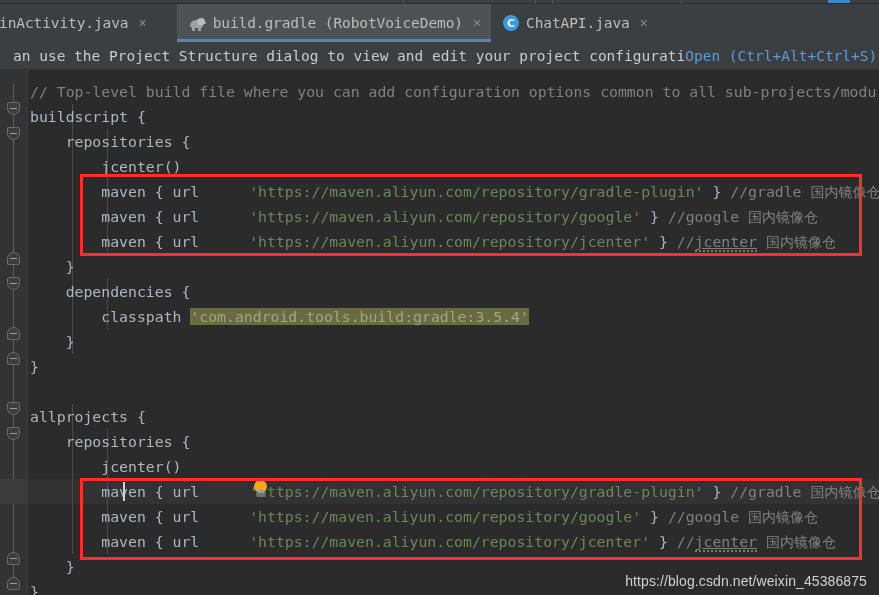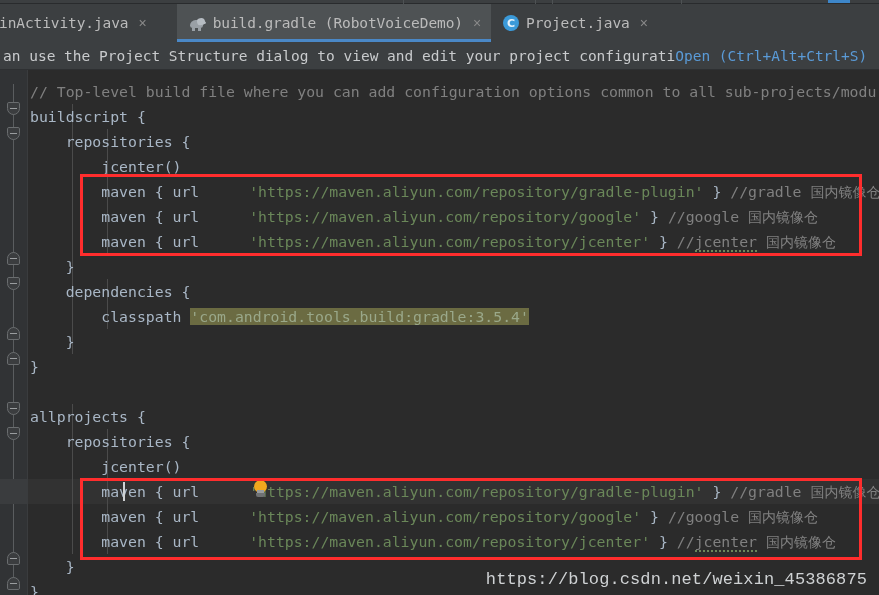--- a/index.html
+++ b/index.html
@@ -147,21 +147,21 @@
     width: 879px; height: 28px;
     background: #3c3f41;
     border-bottom: 1px solid #2e3032;
     display: flex;
     align-items: center;
     font-family: "DejaVu Sans Mono", "Liberation Mono", monospace;
     font-size: 14.5px;
     color: #c9cbcd;
     white-space: nowrap;
     overflow: hidden;
-    padding-left: 6px;
+    padding-left: 16px;
   }
   .notif .msg { margin-left: -3px; }
   .notif .link {
     color: #5a9bd8;
     margin-left: 0px;
   }
 
   
   .editor {
     position: absolute;
@@ -245,21 +245,21 @@
     position: absolute;
     left: 0;
     height: 25px;
     width: 28px;
     background: #3a3c3e;
   }
   .ident   { color: #a9b7c6; }
   .str     { color: #6a8759; margin-left: 41px; }
   .cmt     { color: #808080; }
   .selstr  { background: #6b6b42; color: #9aa88a; }
-  .typo    { border-bottom: 2px dotted #6a8759; }
+  .typo    { border-bottom: 2px dotted #6a8759; text-decoration: underline; }
 
   
   .cjk { font-family: "DejaVu Sans", "Liberation Sans", sans-serif; font-size: 14px; }
 
   
   .caret {
     position: absolute;
     width: 1.5px;
     height: 19px;
     background: #cfd2d4;
@@ -296,22 +296,22 @@
     position: absolute;
     border: 3px solid #ff2d2d;
     pointer-events: none;
   }
 
   
   .watermark {
     position: absolute;
     right: 12px;
     bottom: 6px;
-    font-family: Liberation Mono, monospace;
-    font-size: 17px;
+    font-family: Liberation Sans, sans-serif;
+    font-size: 14px;
     color: #cfd2d4;
     letter-spacing: 0.1px;
     white-space: nowrap;
   }
 </style>
 </head>
 <body>
 
 <div id="app">
 
@@ -332,21 +332,21 @@
           <span class="head"></span>
           <span class="trunk"></span>
           <span class="leg1"></span>
           <span class="leg2"></span>
         </span>
         <span class="tab-label">build.gradle (RobotVoiceDemo)</span>
         <span class="tab-close">×</span>
       </div>
       <div class="tab">
         <span class="icon-javaclass">C</span>
-        <span class="tab-label">Project.java</span>
+        <span class="tab-label">ChatAPI.java</span>
         <span class="tab-close">×</span>
       </div>
     </div>
 
   <div class="notif">
     <span class="msg">an use the Project Structure dialog to view and edit your project configurati</span>
     <span class="link">Open (Ctrl+Alt+Ctrl+S)</span>
 
   </div>
 

